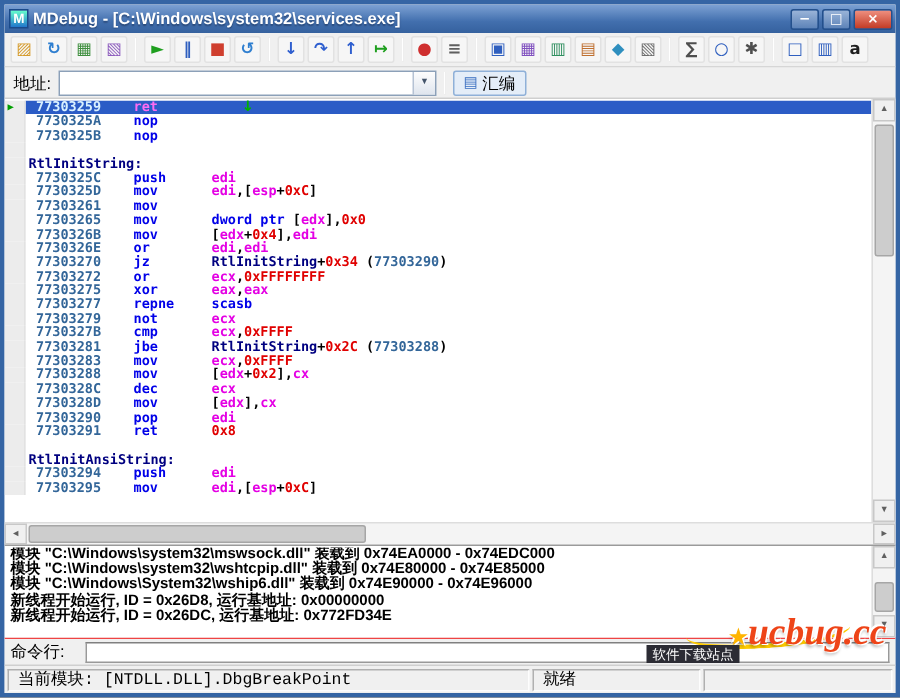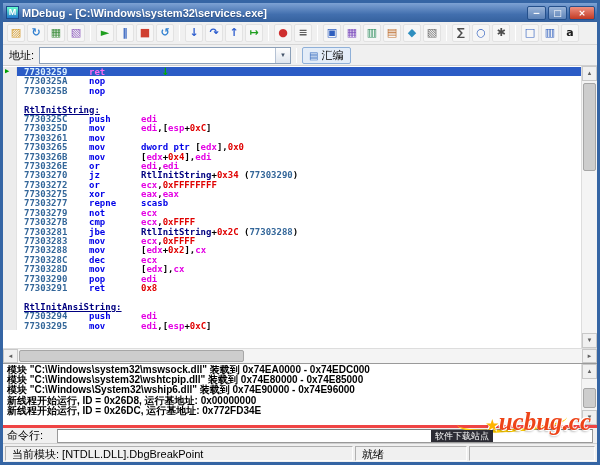--- a/index.html
+++ b/index.html
@@ -45,21 +45,21 @@
   .disasm-rows{position:absolute;left:0;top:1px;right:16px;bottom:0;overflow:hidden;}
   .drow{position:relative;display:flex;height:9.4px;line-height:9.5px;
     font:bold 9px "DejaVu Sans Mono",monospace;white-space:nowrap;}
   .gut{flex:0 0 14px;background:#ececec;border-right:1px solid #e2e2e2;position:relative;}
   .gutmark{position:absolute;left:2px;top:0;color:#00a000;font-size:7px;line-height:9px;}
   .rowbody{flex:1;display:flex;}
   .drow.sel .rowbody{background:#2b5cc6;}
   .addr{flex:0 0 72px;padding-left:7px;color:#336699;}
   .mn{flex:0 0 52px;color:#0000e8;}
   .ops{flex:1;}
-  .lbltxt{padding-left:7px;color:#000080;text-decoration:underline;}
+  .lbltxt{padding-left:2px;color:#000080;}
   .tk-r{color:#e400e4;}
   .tk-n{color:#e00000;}
   .tk-t{color:#000;}
   .tk-k{color:#0000e8;margin-top:8px;}
   .tk-l{color:#000080;}
   .tk-a{color:#336699;}
   .drow.sel .addr{color:#d8f0ff;}
   .drow.sel .mn{color:#ff6cf2;}
   .eip{position:absolute;left:158px;top:-1px;color:#00b000;font:bold 10px "DejaVu Sans",sans-serif;}
   
@@ -73,28 +73,28 @@
     text-align:center;font-size:6px;line-height:13px;color:#606060;}
   .hs-left{left:0;} .hs-right{right:0;}
   .hs-thumb{position:absolute;top:1px;bottom:1px;left:16px;width:225px;background:#cdcdcd;
     border:1px solid #a6a6a6;border-radius:2px;}
   
   .logpane{height:62px;flex:0 0 62px;position:relative;background:#fff;border-top:1px solid #9a9a9a;overflow:hidden;}
   .log-lines{position:absolute;left:0;top:1px;right:16px;bottom:0;padding:0 4px;overflow:hidden;}
   .log-line{font:bold 10px/10.2px "Liberation Sans",sans-serif;color:#000;white-space:nowrap;}
   
   .cmdbar{height:18px;flex:0 0 18px;background:#f0f0f0;display:flex;align-items:center;
-    padding:0 4px;font-size:11px;gap:14px;border-top:3px solid #ef4444;}
+    padding:0 4px;font-size:11px;gap:14px;border-top:1px solid #ef4444;}
   .cmd-input{flex:1;height:14px;background:#fff;border:1px solid #999;border-top-color:#808080;
     font:10px "DejaVu Sans Mono",monospace;outline:none;padding:0 3px;}
   
   .statusbar{height:19px;flex:0 0 19px;background:#f0f0f0;display:flex;align-items:center;
     gap:2px;padding:1px 2px;font-size:11px;border-top:1px solid #cfcfcf;}
   .seg{height:15px;line-height:14px;padding:0 6px;border:1px solid;border-color:#b0b0b0 #fdfdfd #fdfdfd #b0b0b0;
-    white-space:nowrap;overflow:hidden;}
+    white-space:nowrap;overflow:hidden;font-family:Liberation Mono, monospace;}
   .seg1{flex:0 0 348px;}
   .seg2{flex:0 0 112px;}
   .seg3{flex:1;}
   
   .watermark{position:absolute;right:6px;bottom:20px;width:160px;height:44px;pointer-events:none;}
   .wm-swoosh{position:absolute;left:26px;bottom:10px;width:110px;height:22px;
     border-bottom:3px solid #ffcc00;border-radius:50%;transform:rotate(-4deg);}
   .wm-text{position:absolute;right:0;bottom:6px;font:bold italic 25px "Liberation Serif",serif;
     color:#ee4418;text-shadow:1px 1px 0 #fff,-1px -1px 0 #fff,0 2px 2px rgba(0,0,0,.25);white-space:nowrap;}
   .wm-star{color:#ffb400;font-size:14px;font-style:normal;}

